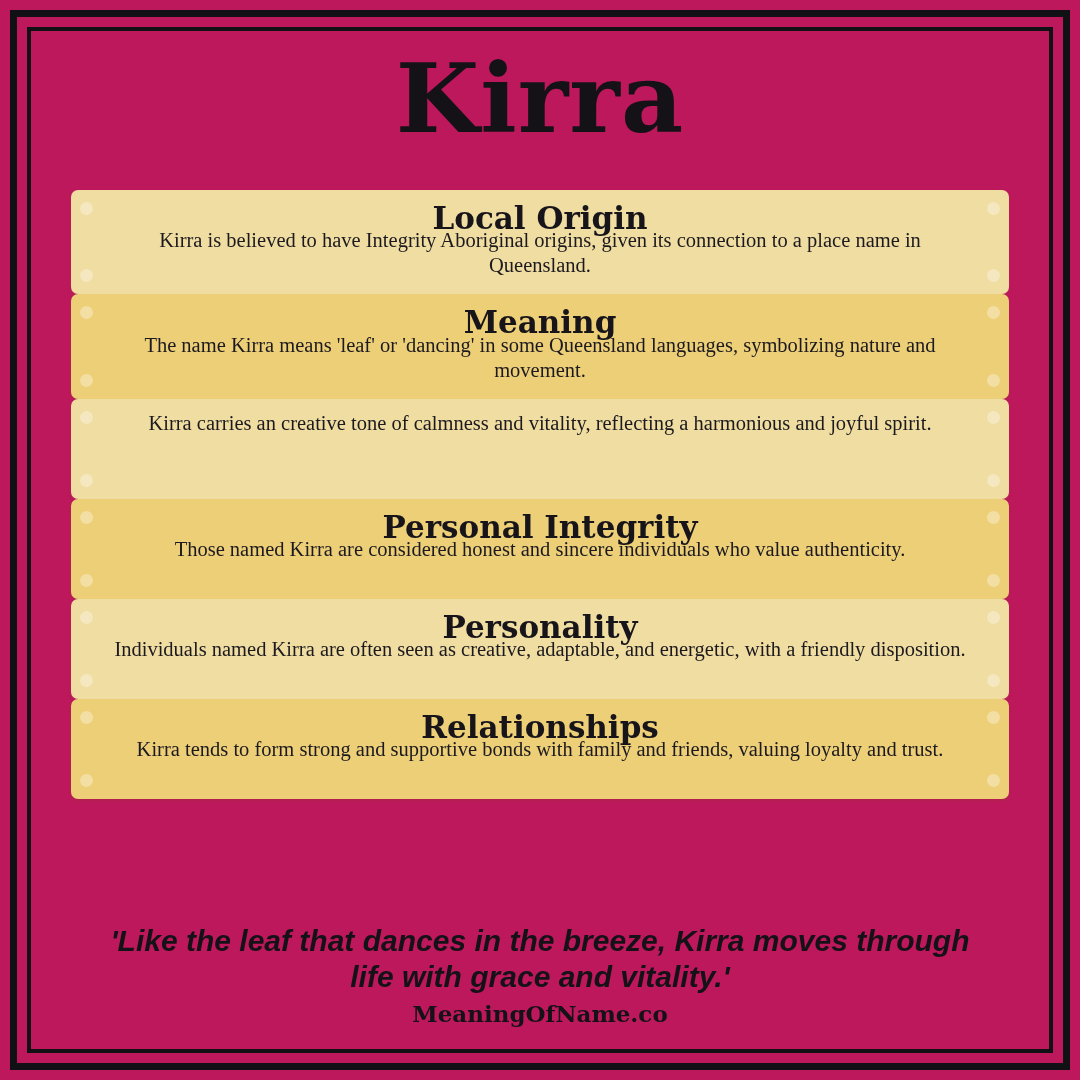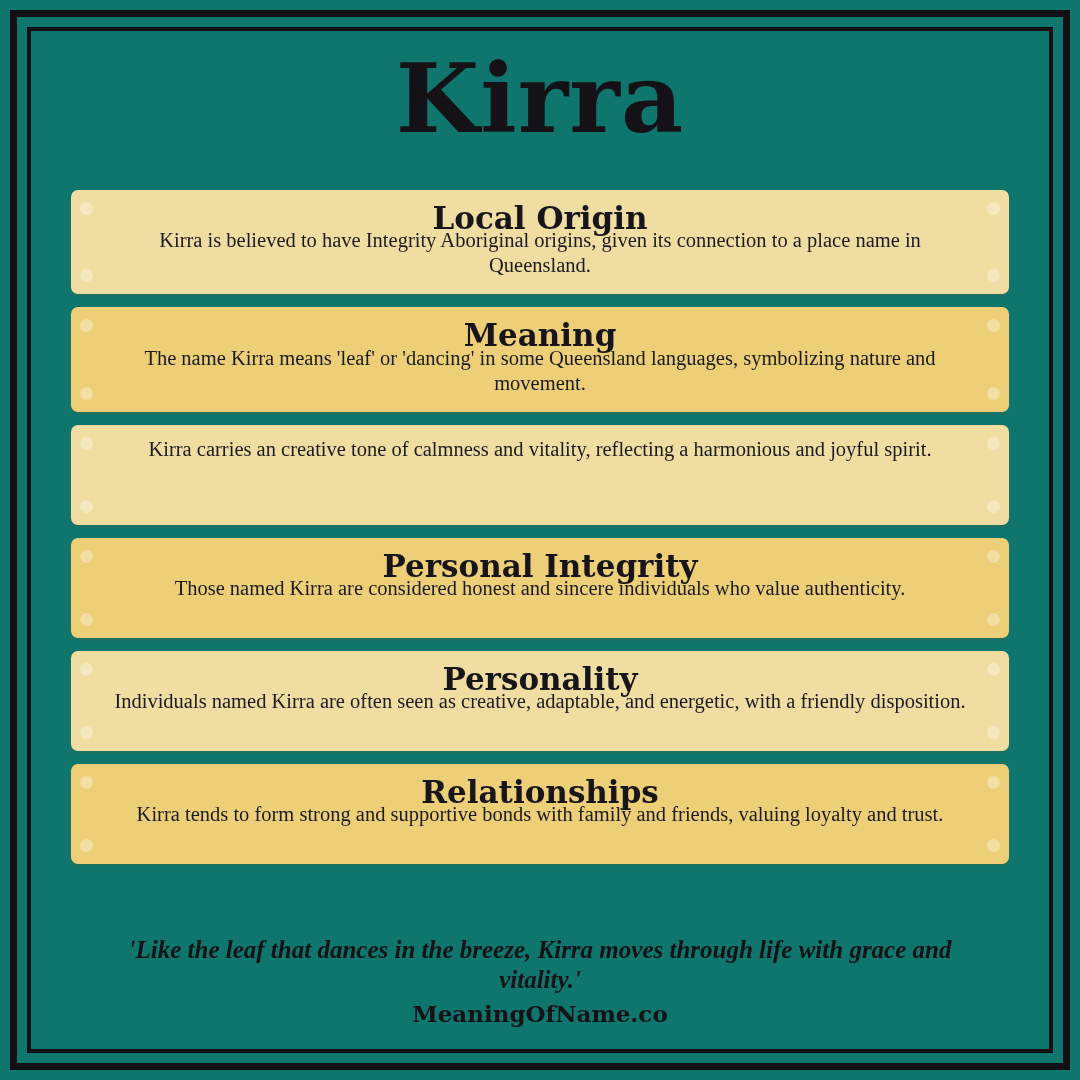--- a/index.html
+++ b/index.html
@@ -10,21 +10,21 @@
     width: 1080px;
     height: 1080px;
     background: #e8b83e;
     font-family: "Liberation Serif", serif;
     overflow: hidden;
   }
   .poster {
     position: relative;
     width: 1080px;
     height: 1080px;
-    background: #0f766e;
+    background: #be185d;
     box-sizing: border-box;
     padding: 12px;
   }
   .frame-outer {
     position: absolute;
     left: 10px;
     top: 10px;
     right: 10px;
     bottom: 10px;
     border: 7px solid #111014;
@@ -58,21 +58,20 @@
     color: #141217;
     letter-spacing: 1px;
     margin-top: 8px;
     margin-bottom: 10px;
     font-family: "DejaVu Serif", serif;
   }
   .cards {
     margin-top: 30px;
     display: flex;
     flex-direction: column;
-    gap: 13px;
   }
   .card {
     position: relative;
     border-radius: 7px;
     padding: 12px 34px 16px 34px;
     box-sizing: border-box;
     min-height: 100px;
     box-shadow: 0 2px 3px rgba(120, 85, 10, 0.18);
   }
   .card.light {
@@ -123,25 +122,25 @@
     padding: 0 6px;
   }
   .footer {
     margin-top: auto;
     padding-bottom: 6px;
   }
   .quote {
     text-align: center;
     font-style: italic;
     font-weight: bold;
-    font-size: 25px;
+    font-size: 30px;
     color: #141217;
     line-height: 1.18;
     padding: 0 14px;
-    font-family: Liberation Serif, serif;
+    font-family: Liberation Sans, sans-serif;
   }
   .brand {
     text-align: center;
     font-size: 23px;
     font-weight: bold;
     color: #141217;
     margin-top: 6px;
     font-family: "DejaVu Serif", serif;
   }
 </style>

